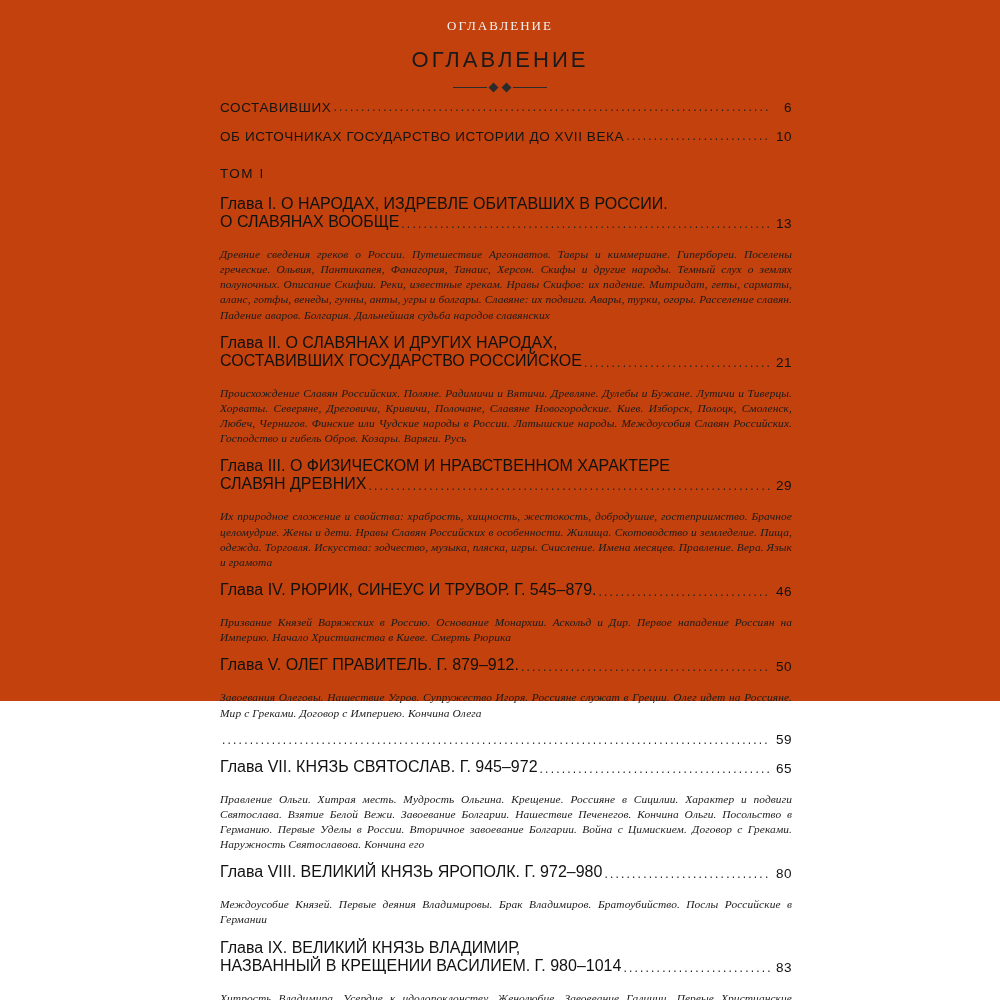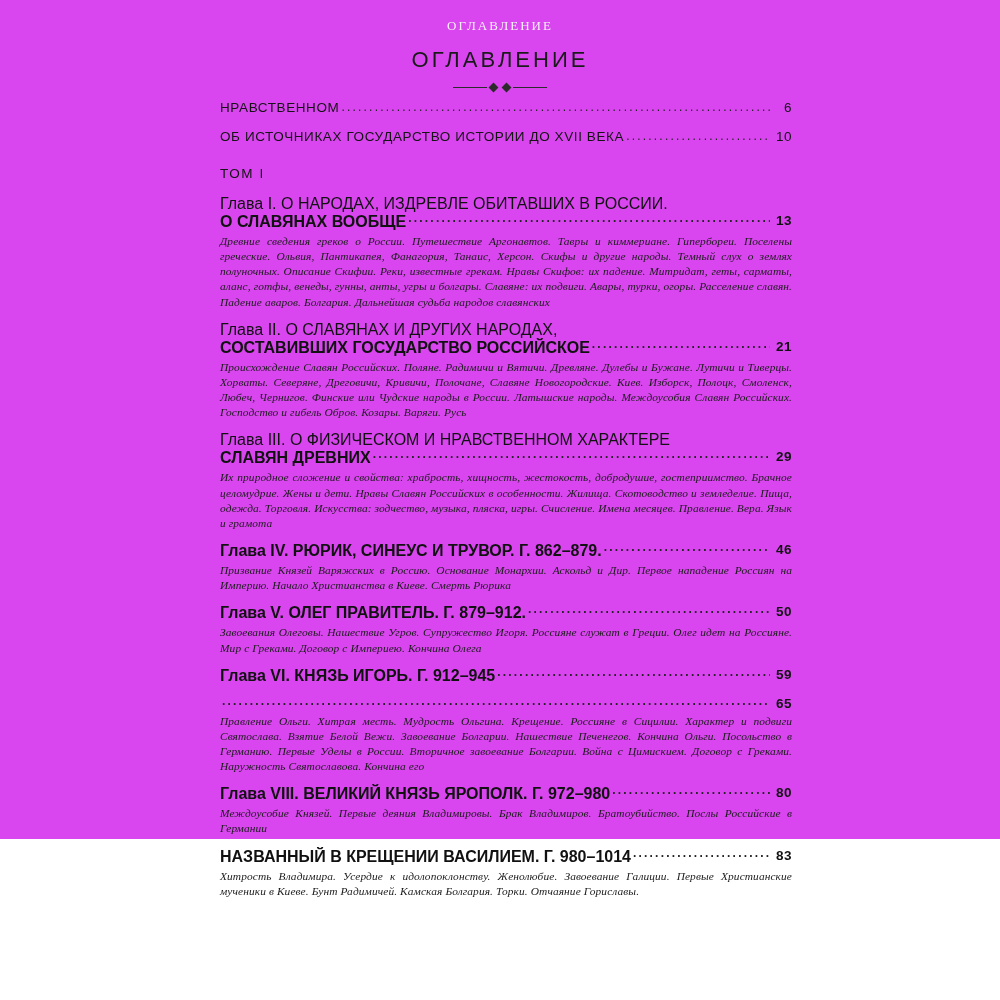--- a/index.html
+++ b/index.html
@@ -10,22 +10,22 @@
   body {
     width: 1000px;
     height: 1000px;
     font-family: "Liberation Sans", sans-serif;
     color: #111111;
     overflow: hidden;
   }
   .page {
     position: relative;
     width: 1000px;
-    height: 839px;
-    background: #d946ef;
+    height: 701px;
+    background: #c2410c;
     box-sizing: border-box;
   }
   .page-inner {
     position: absolute;
     left: 195px;
     top: 0;
     width: 610px;
     height: 1000px;
   }
   .ghost-title {
@@ -127,34 +127,33 @@
   }
 
   .chapter {
     margin-bottom: 11px;
   }
   .chap-lines {
     display: block;
   }
   .chap-lastline {
     display: flex;
-    align-items: flex-start;
-    font-weight: bold;
+    align-items: flex-end;
   }
   .chap-lastline .txt {
     white-space: nowrap;
   }
   .summary {
     font-family: "Liberation Serif", serif;
     font-style: italic;
     font-size: 11.4px;
     line-height: 1.33;
     text-align: justify;
     color: #1b1b1b;
-    margin-top: 3px;
+    margin-top: 16px;
     letter-spacing: 0.1px;
   }
 </style>
 </head>
 <body>
 
 <div class="page">
   <div class="page-inner">
 
     <div class="ghost-title">ОГЛАВЛЕНИЕ</div>
@@ -164,21 +163,21 @@
     <div class="ornament">
       <span class="bar"></span>
         <span class="dia"></span>
         <span class="dia"></span>
         <span class="bar"></span>
     </div>
 
     <div class="toc">
 
       <div class="front-entry">
-        <span class="etitle">НРАВСТВЕННОМ</span>
+        <span class="etitle">СОСТАВИВШИХ</span>
         <span class="dots">.....................................................................................................</span>
         <span class="pageno">6</span>
       </div>
 
       <div class="front-entry">
         <span class="etitle">ОБ ИСТОЧНИКАХ ГОСУДАРСТВО ИСТОРИИ ДО XVII ВЕКА</span>
         <span class="dots">.....................................................................................................</span>
         <span class="pageno">10</span>
       </div>
 
@@ -216,21 +215,21 @@
             <span class="dots">.....................................................................................................</span>
             <span class="pageno">29</span>
           </span>
         </div>
         <div class="summary">Их природное сложение и свойства: храбрость, хищность, жестокость, добродушие, гостеприимство. Брачное целомудрие. Жены и дети. Нравы Славян Российских в особенности. Жилища. Скотоводство и земледелие. Пища, одежда. Торговля. Искусства: зодчество, музыка, пляска, игры. Счисление. Имена месяцев. Правление. Вера. Язык и грамота</div>
       </div>
 
       <div class="chapter">
         <div class="chap-lines">
           <span class="chap-lastline">
-            <span class="txt">Глава IV. РЮРИК, СИНЕУС И ТРУВОР. Г. 862–879.</span>
+            <span class="txt">Глава IV. РЮРИК, СИНЕУС И ТРУВОР. Г. 545–879.</span>
             <span class="dots">.....................................................................................................</span>
             <span class="pageno">46</span>
           </span>
         </div>
         <div class="summary">Призвание Князей Варяжских в Россию. Основание Монархии. Аскольд и Дир. Первое нападение Россиян на Империю. Начало Христианства в Киеве. Смерть Рюрика</div>
       </div>
 
       <div class="chapter">
         <div class="chap-lines">
           <span class="chap-lastline">
@@ -238,50 +237,51 @@
             <span class="dots">.....................................................................................................</span>
             <span class="pageno">50</span>
           </span>
         </div>
         <div class="summary">Завоевания Олеговы. Нашествие Угров. Супружество Игоря. Россияне служат в Греции. Олег идет на Россияне. Мир с Греками. Договор с Империею. Кончина Олега</div>
       </div>
 
       <div class="chapter">
         <div class="chap-lines">
           <span class="chap-lastline">
-            <span class="txt">Глава VI. КНЯЗЬ ИГОРЬ. Г. 912–945</span>
             <span class="dots">.....................................................................................................</span>
             <span class="pageno">59</span>
           </span>
         </div>
       </div>
 
       <div class="chapter">
         <div class="chap-lines">
           <span class="chap-lastline">
+            <span class="txt">Глава VII. КНЯЗЬ СВЯТОСЛАВ. Г. 945–972</span>
             <span class="dots">.....................................................................................................</span>
             <span class="pageno">65</span>
           </span>
         </div>
         <div class="summary">Правление Ольги. Хитрая месть. Мудрость Ольгина. Крещение. Россияне в Сицилии. Характер и подвиги Святослава. Взятие Белой Вежи. Завоевание Болгарии. Нашествие Печенегов. Кончина Ольги. Посольство в Германию. Первые Уделы в России. Вторичное завоевание Болгарии. Война с Цимискием. Договор с Греками. Наружность Святославова. Кончина его</div>
       </div>
 
       <div class="chapter">
         <div class="chap-lines">
           <span class="chap-lastline">
             <span class="txt">Глава VIII. ВЕЛИКИЙ КНЯЗЬ ЯРОПОЛК. Г. 972–980</span>
             <span class="dots">.....................................................................................................</span>
             <span class="pageno">80</span>
           </span>
         </div>
         <div class="summary">Междоусобие Князей. Первые деяния Владимировы. Брак Владимиров. Братоубийство. Послы Российские в Германии</div>
       </div>
 
       <div class="chapter">
         <div class="chap-lines">
+          <span class="ch-line">Глава IX. ВЕЛИКИЙ КНЯЗЬ ВЛАДИМИР,</span>
           <span class="chap-lastline">
             <span class="txt">НАЗВАННЫЙ В КРЕЩЕНИИ ВАСИЛИЕМ. Г. 980–1014</span>
             <span class="dots">.....................................................................................................</span>
             <span class="pageno">83</span>
           </span>
         </div>
         <div class="summary">Хитрость Владимира. Усердие к идолопоклонству. Женолюбие. Завоевание Галиции. Первые Христианские мученики в Киеве. Бунт Радимичей. Камская Болгария. Торки. Отчаяние Гориславы.</div>
       </div>
 
     </div>

